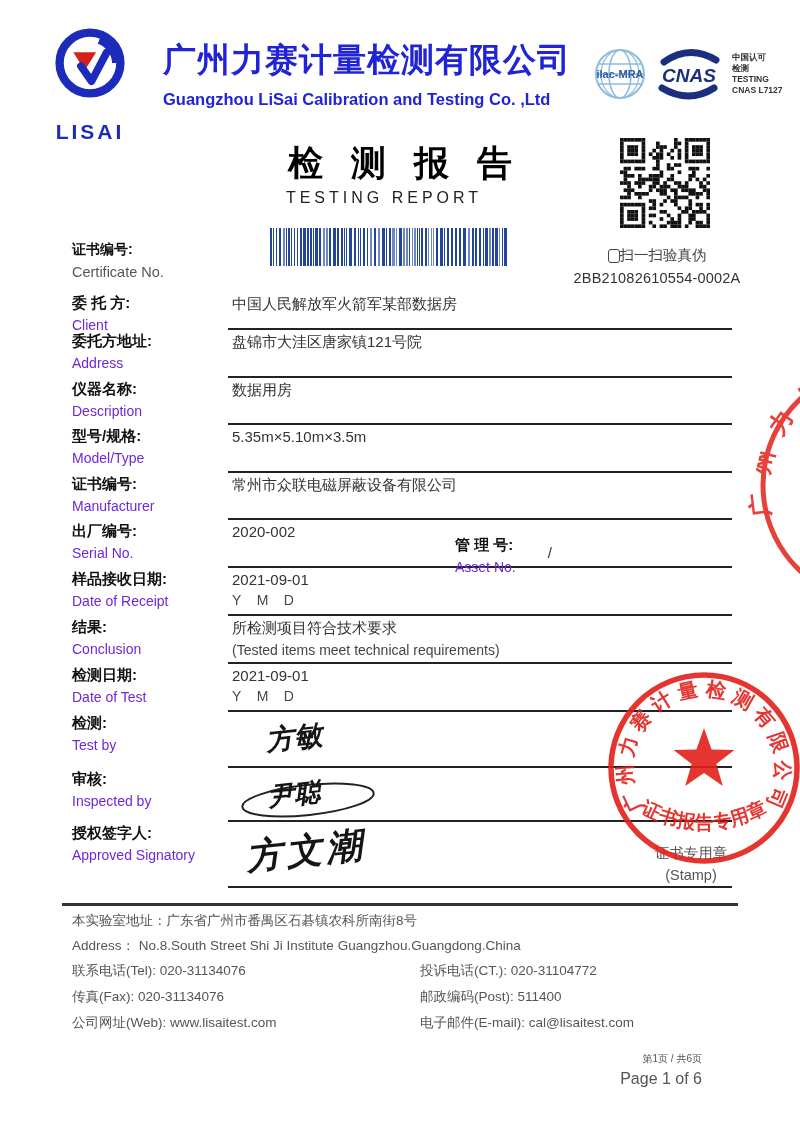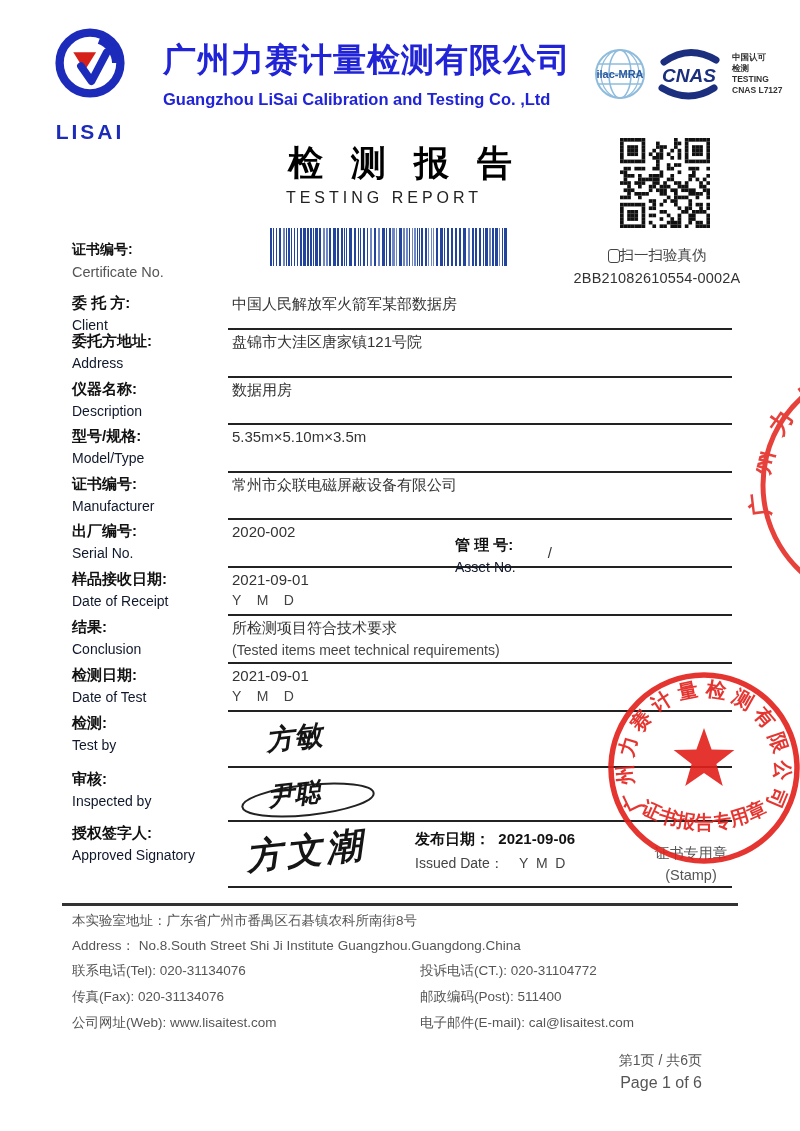--- a/index.html
+++ b/index.html
@@ -29,21 +29,21 @@
   .barcode { position:absolute; left:270px; top:228px; width:240px; height:38px; }
   .scan-block { position:absolute; left:572px; top:246px; width:170px; }
   .scan-line { display:flex; align-items:center; font-size:14.5px; color:#444; justify-content:center; }
   .scan-icon { display:inline-block; width:12px; height:14px; border:1.6px solid #444; border-radius:3px; }
   .cert-no { font-size:14.5px; color:#333; margin-top:5px; text-align:center; letter-spacing:.2px; }
   
   .form { position:absolute; left:72px; top:292px; width:660px; }
   .row { display:flex; }
   .row .lbl { width:156px; padding-top:2px; }
   .row .lc { font-size:15px; font-weight:bold; color:#111; white-space:pre; }
-  .row .le { font-size:14px; color:#0f172a; margin-top:4px; }
+  .row .le { font-size:14px; color:#6d28d9; margin-top:4px; }
   .row .val { flex:1; border-bottom:2px solid #222; padding:3px 0 0 4px; position:relative; }
   .v1 { font-size:15px; color:#333; white-space:pre; }
   .v2 { font-size:14px; color:#444; margin-top:4px; white-space:pre; }
   .h38{height:38px}.h47{height:47px}.h48{height:48px}.h56{height:56px}.h54{height:54px}.h66{height:66px}
   .asset { position:absolute; left:227px; top:16px; display:flex; align-items:flex-start; gap:32px; }
   .asset .lc{ font-size:15px; }
   .asset-val { font-size:15px; color:#333; margin-top:8px; }
   .sig { display:inline-block; font-family:"DejaVu Serif", serif; font-style:italic; font-weight:bold;
          color:#151515; transform:rotate(-6deg); }
   .sig-test { font-size:28px; margin:4px 0 0 34px; }
@@ -59,21 +59,21 @@
   
   .stamp-big { position:absolute; left:604px; top:668px; width:200px; height:200px; opacity:.9; }
   .stamp-edge { position:absolute; left:756px; top:360px; width:250px; height:250px; opacity:.85;
                 transform:rotate(14deg); }
   
   .footer-sep { position:absolute; left:62px; top:903px; width:676px; height:2.5px; background:#333; }
   .footer { position:absolute; left:72px; top:912px; width:660px; font-size:13.5px; color:#555; }
   .footer .fl { margin-bottom:7px; }
   .contact-grid { display:grid; grid-template-columns: 348px 1fr; row-gap:8px; }
   .page-num { position:absolute; right:98px; top:1052px; text-align:right; color:#555; }
-  .page-num .pc { font-size:14px; }
+  .page-num .pc { font-size:10px; }
   .page-num .pe { font-size:16px; margin-top:4px; }
 </style>
 </head>
 <body>
 
 <div class="page">
 
   <div class="logo-block">
     <svg width="76" height="74" viewBox="0 0 100 96">
       <circle cx="50" cy="48" r="40" fill="none" stroke="#1d2bbb" stroke-width="11"></circle>
@@ -619,24 +619,20 @@
       </div>
     </div>
 
     <div class="row h66">
       <div class="lbl">
           <div class="lc">授权签字人:</div>
         <div class="le">Approved Signatory</div>
         </div>
       <div class="val">
         <span class="sig sig-appr">方文潮</span>
-        <div class="issued">
-          <div class="issued-l1">发布日期：  2021-09-06</div>
-          <div class="issued-l2">Issued Date：    Y  M  D</div>
-        </div>
         <div class="stamp-label">
           <div>证书专用章</div>
           <div>(Stamp)</div>
         </div>
       </div>
     </div>
   </div>
 
   <svg class="stamp-big" viewBox="0 0 200 200">
     <defs>

